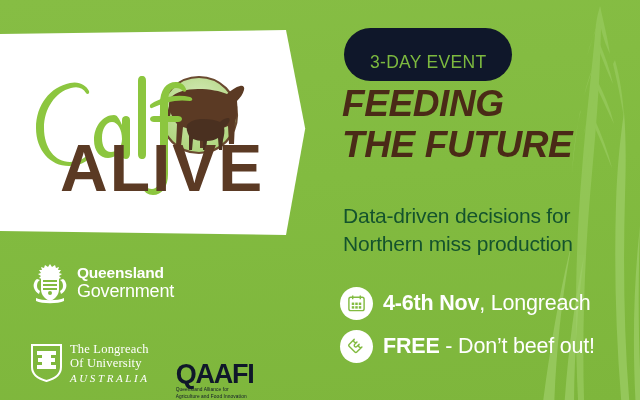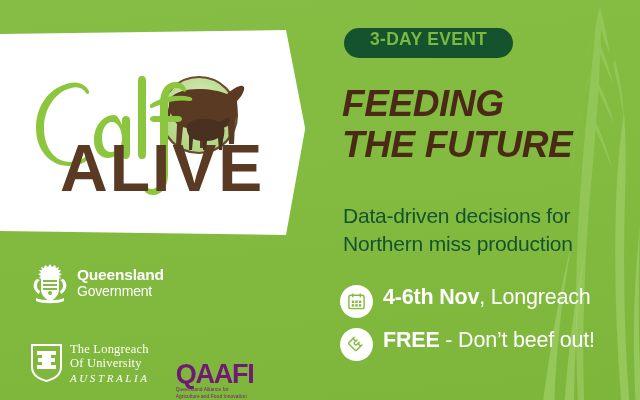--- a/index.html
+++ b/index.html
@@ -53,59 +53,59 @@
   }
   .sponsor-row { display: flex; align-items: center; }
   #qld-gov-row { margin-bottom: 22px; }
   #qld-crest { width: 40px; height: 42px; flex: none; }
   #qld-gov-text {
     margin-left: 7px;
     color: #ffffff;
     line-height: 1.06;
   }
   #qld-gov-text .l1 { font-size: 15.5px; font-weight: bold; letter-spacing: -0.2px; display:block;}
-  #qld-gov-text .l2 { font-size: 14px; font-weight: normal; letter-spacing: -0.2px; display:block;}
+  #qld-gov-text .l2 { font-size: 18px; font-weight: normal; letter-spacing: -0.2px; display:block;}
 
   #bottom-logos { display: flex; align-items: center; }
   #uq-logo { display: flex; align-items: center; }
   #uq-shield { width: 33px; height: 40px; flex: none; }
   #uq-text { margin-left: 7px; color: #fff; line-height: 1.12; }
   #uq-text .u1, #uq-text .u2 {
     display: block; font-family: "Liberation Serif", serif;
     font-size: 12.5px; letter-spacing: 0.2px;
   }
   #uq-text .u3 {
     display: block; font-family: "Liberation Serif", serif;
     font-size: 11px; letter-spacing: 2.6px; margin-top: 2px; font-style: italic;
   }
-  #qaafi-logo { margin-left: 26px; color: #701a75; margin-top: 36px; }
+  #qaafi-logo { margin-left: 26px; color: #0f172a; margin-top: 36px; }
   #qaafi-name {
     font-size: 27px; font-weight: bold; letter-spacing: -1.2px;
     line-height: 0.9; display: block;
   }
   #qaafi-tagline {
     display: block; font-size: 4.8px; line-height: 1.35;
     letter-spacing: 0.1px; margin-top: 1px;
   }
 
   
   #right {
     position: absolute;
     left: 340px; top: 0;
     width: 300px; height: 400px;
   }
   #event-pill {
     position: absolute;
     left: 4px; top: 28px;
-    padding: 1px 26px 8px;
-    background: #14532d;
+    padding: 24px 26px 8px;
+    background: #0f172a;
     border-radius: 999px;
     color: #7cb93f;
     font-size: 17.5px;
-    font-weight: bold;
+    font-weight: normal;
     letter-spacing: 0.3px;
     white-space: nowrap;
   }
   #headline {
     position: absolute;
     left: 2px; top: 83px;
     width: 300px;
     color: #4a2a17;
     font-size: 37px;
     font-weight: bold;
@@ -124,21 +124,21 @@
     letter-spacing: -0.2px;
   }
   #subhead .sl { display: block; white-space: nowrap; }
 
   #info-list {
     position: absolute;
     left: 0px; top: 285px;
     width: 300px;
   }
   .info-row {
-    display: flex; align-items: flex-start;
+    display: flex; align-items: center;
     margin-bottom: 7px;
     height: 36px;
   }
   .info-icon {
     width: 33px; height: 33px;
     border-radius: 50%;
     background: #ffffff;
     flex: none;
     display: flex; align-items: center; justify-content: center;
   }

